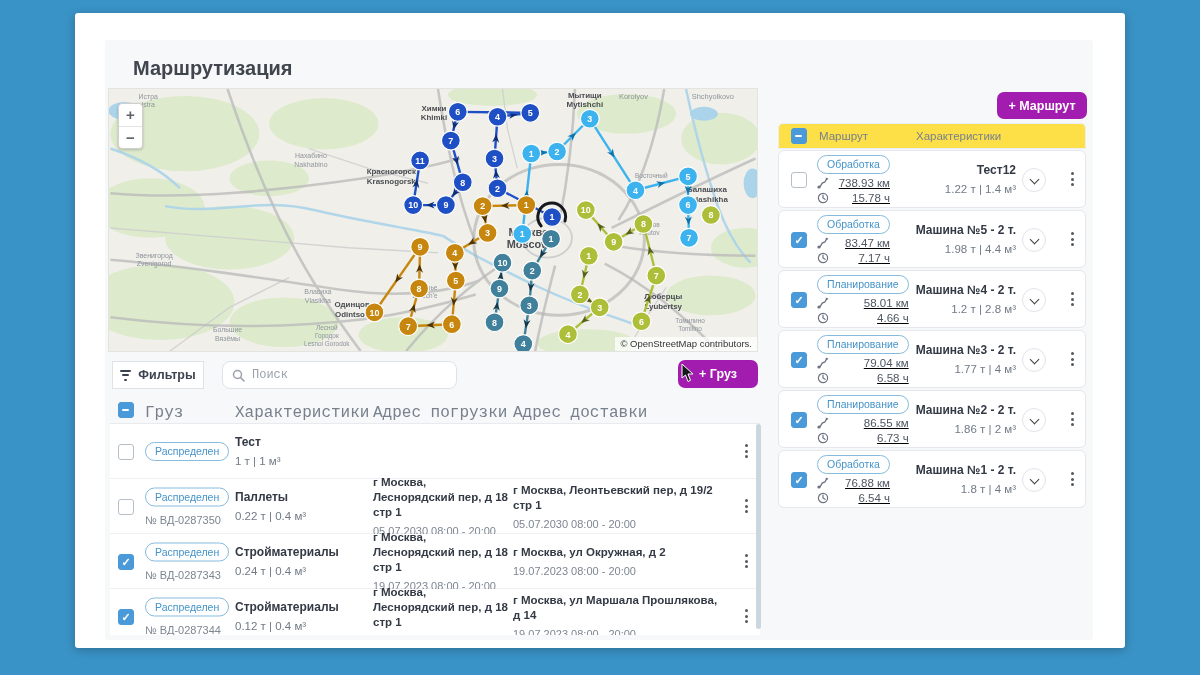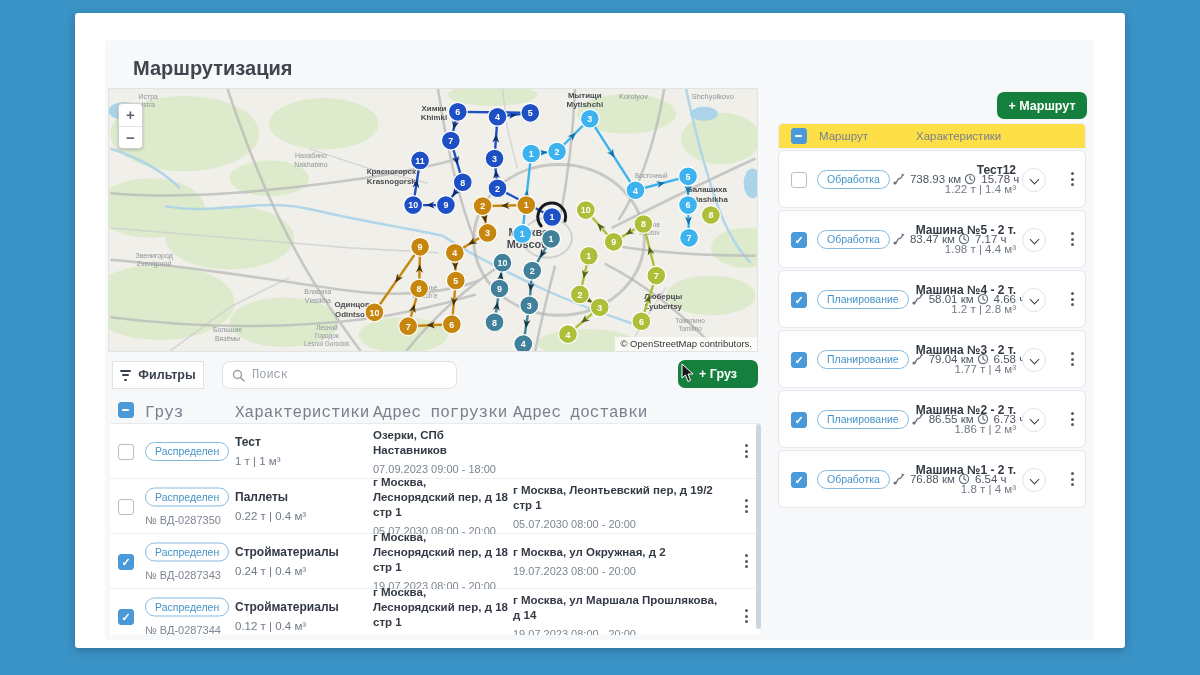--- a/index.html
+++ b/index.html
@@ -18,21 +18,21 @@
   .attribution { position:absolute; right:0; bottom:0; background:rgba(255,255,255,.75); font-size:9.5px; color:#343434; padding:1px 5px 2px; z-index:5; }
 
   
   .btn-filters { position:absolute; left:37px; top:348px; width:92px; height:28px; background:#fff; border:1px solid #dfe3e8; border-radius:0; display:flex; align-items:center; justify-content:center; gap:7px; font-size:12.5px; font-weight:700; color:#3c4350; cursor:pointer; }
   .f-icon { display:flex; flex-direction:column; align-items:center; gap:2.5px; }
   .f-icon i { display:block; height:2px; background:#3c4350; border-radius:1px; }
   .f-icon i:nth-child(1){ width:11px; } .f-icon i:nth-child(2){ width:7px; } .f-icon i:nth-child(3){ width:3px; }
   .search-box { position:absolute; left:147px; top:348px; width:235px; height:28px; background:#fff; border:1px solid #dfe3e8; border-radius:8px; display:flex; align-items:center; padding:0 9px; gap:7px; }
   .search-box input { border:none; outline:none; flex:1; font-size:12px; color:#3c4350; font-family:Liberation Mono, monospace; background:transparent; }
   .search-box input::placeholder { color:#9aa1ab; }
-  .btn-primary { background:#15803d; color:#fff; border:none; border-radius:7px; font-size:12.5px; font-weight:700; display:flex; align-items:center; justify-content:center; cursor:pointer; font-family:"Liberation Sans",sans-serif; }
+  .btn-primary { background:#a21caf; color:#fff; border:none; border-radius:7px; font-size:12.5px; font-weight:700; display:flex; align-items:center; justify-content:center; cursor:pointer; font-family:"Liberation Sans",sans-serif; }
   #btn-cargo { position:absolute; left:603px; top:347px; width:80px; height:28px; }
   #btn-route { position:absolute; left:922px; top:79px; width:90px; height:27px; }
 
   
   .cb { width:16px; height:16px; border:1.5px solid #b6bec8; border-radius:3px; background:#fff; display:block; cursor:pointer; font-size:11px; line-height:14px; text-align:center; color:#fff; }
   .cb.on { background:#4a9ad9; border-color:#4a9ad9; font-weight:700; }
   .cb.ind { background:#4a9ad9; border-color:#4a9ad9; position:relative; }
   .cb.ind::after { content:""; position:absolute; left:3px; top:6px; width:7px; height:2px; background:#fff; border-radius:1px; }
 
   .badge { display:inline-block; padding:2px 9px 3px; border:1px solid #85bbdd; border-radius:10px; background:#fff; color:#4593c8; font-size:10.5px; white-space:nowrap; }
@@ -57,22 +57,22 @@
   .kebab .dot { width:3px; height:3px; border-radius:50%; background:#55595f; }
   .tbl-scroll { position:absolute; left:681px; top:411px; width:5px; height:205px; background:#ccd6de; border-radius:3px; }
 
   
   .r-head { position:absolute; left:703px; top:110px; width:308px; height:26px; background:#fde047; border:1px solid #eceef2; border-radius:5px 5px 0 0; }
   .r-head .cb { position:absolute; left:12px; top:4px; }
   .rth { position:absolute; top:6px; font-size:11.5px; color:#78808d; }
   #route-rows { position:absolute; left:703px; top:137px; width:308px; }
   .r-row { position:relative; height:58px; background:#fff; border:1px solid #e4e7ec; border-radius:6px; margin-bottom:2px; }
   .r-row .cb { position:absolute; left:12px; top:21px; }
-  .rA { position:absolute; left:38px; top:50%; transform:translateY(-50%); display:flex; flex-direction:row; gap:3px; }
-  .r-metric { display:flex; align-items:center; gap:5px; font-size:11.5px; color:#4e5662; }
+  .rA { position:absolute; left:38px; top:50%; transform:translateY(-50%); display:flex; flex-direction:column; gap:3px;text-decoration:underline; }
+  .r-metric { display:flex; align-items:center; gap:5px; font-size:11.5px; color:#4e5662;justify-content:space-between; }
   .r-metric svg { flex:0 0 auto; }
   .rB { position:absolute; left:135px; top:50%; transform:translateY(-50%); width:102px;text-align:right; }
   .chev { position:absolute; left:243px; top:17px; width:24px; height:24px; border:1px solid #dfe3e8; border-radius:50%; background:#fff; cursor:pointer; }
   .chev::after { content:""; position:absolute; left:7.5px; top:7px; width:6px; height:6px; border-right:1.8px solid #3c4043; border-bottom:1.8px solid #3c4043; transform:rotate(45deg); }
   .r-row .kebab { left:284px; }
 
   .cursor { position:absolute; left:606px; top:350px; z-index:40; pointer-events:none; }
 </style>
 </head>
 <body>
@@ -365,24 +365,20 @@
     <span class="th" style="left:403px">Адрес доставки</span>
   </div>
   <div id="cargo-rows">
       <div class="c-row">
         <div class="cb"></div>
         <div class="colA"><div class="badge">Распределен</div></div>
         <div class="colB">
           <div class="cname">Тест</div>
           <div class="sub">1 т | 1 м³</div>
         </div>
-        <div class="colC">
-          <div class="addr">Озерки, СПб Наставников</div>
-          <div class="date">07.09.2023 09:00 - 18:00</div>
-        </div>
         <div class="kebab">
           <div class="dot"></div>
           <div class="dot"></div>
           <div class="dot"></div>
         </div>
       </div>
       <div class="c-row">
         <div class="cb"></div>
         <div class="colA"><div class="badge">Распределен</div><div class="numtxt">№ ВД-0287350</div></div>
         <div class="colB">

